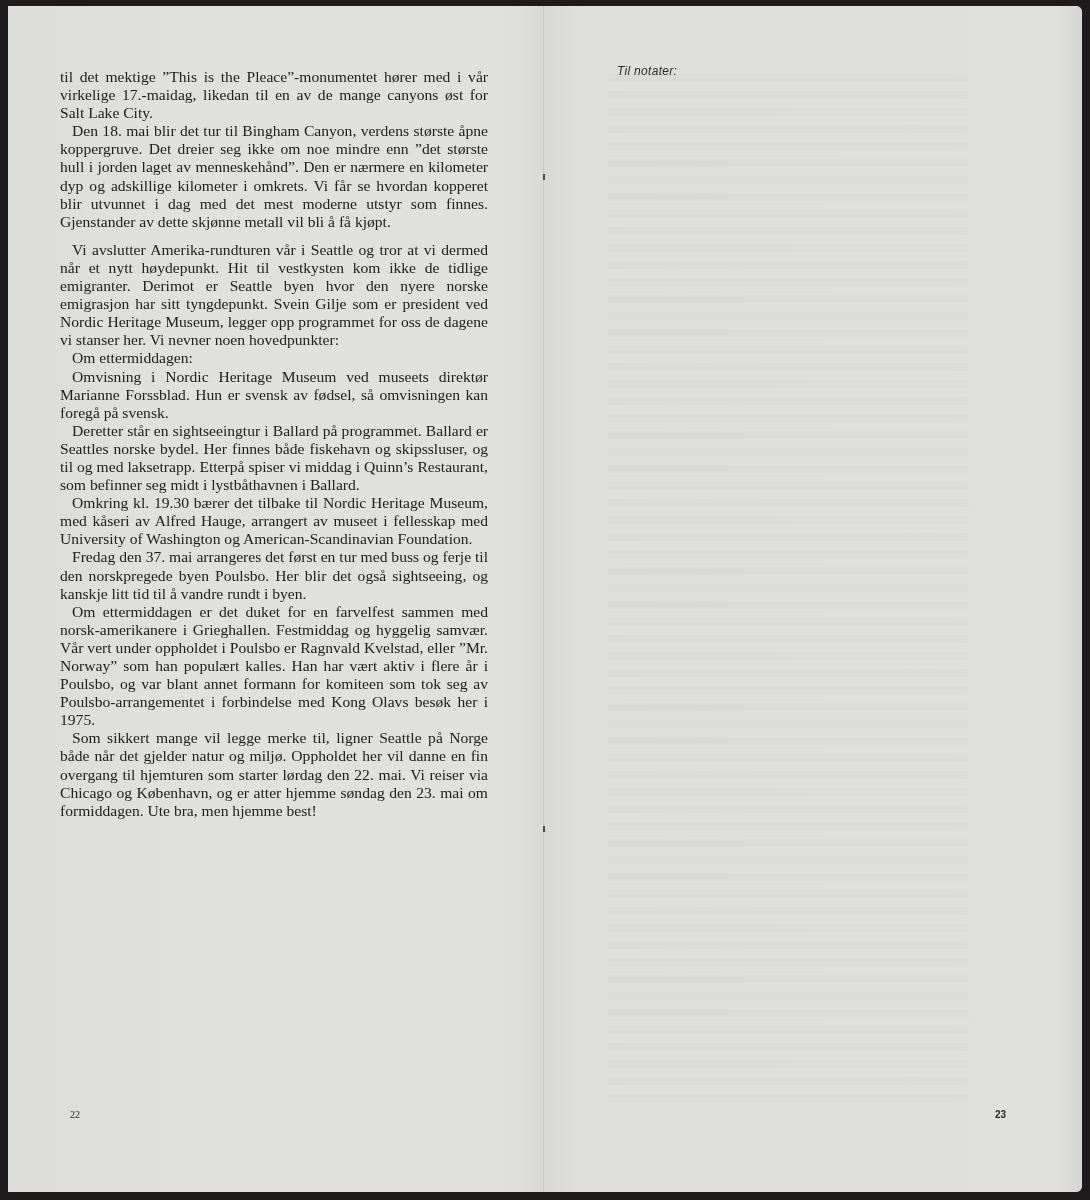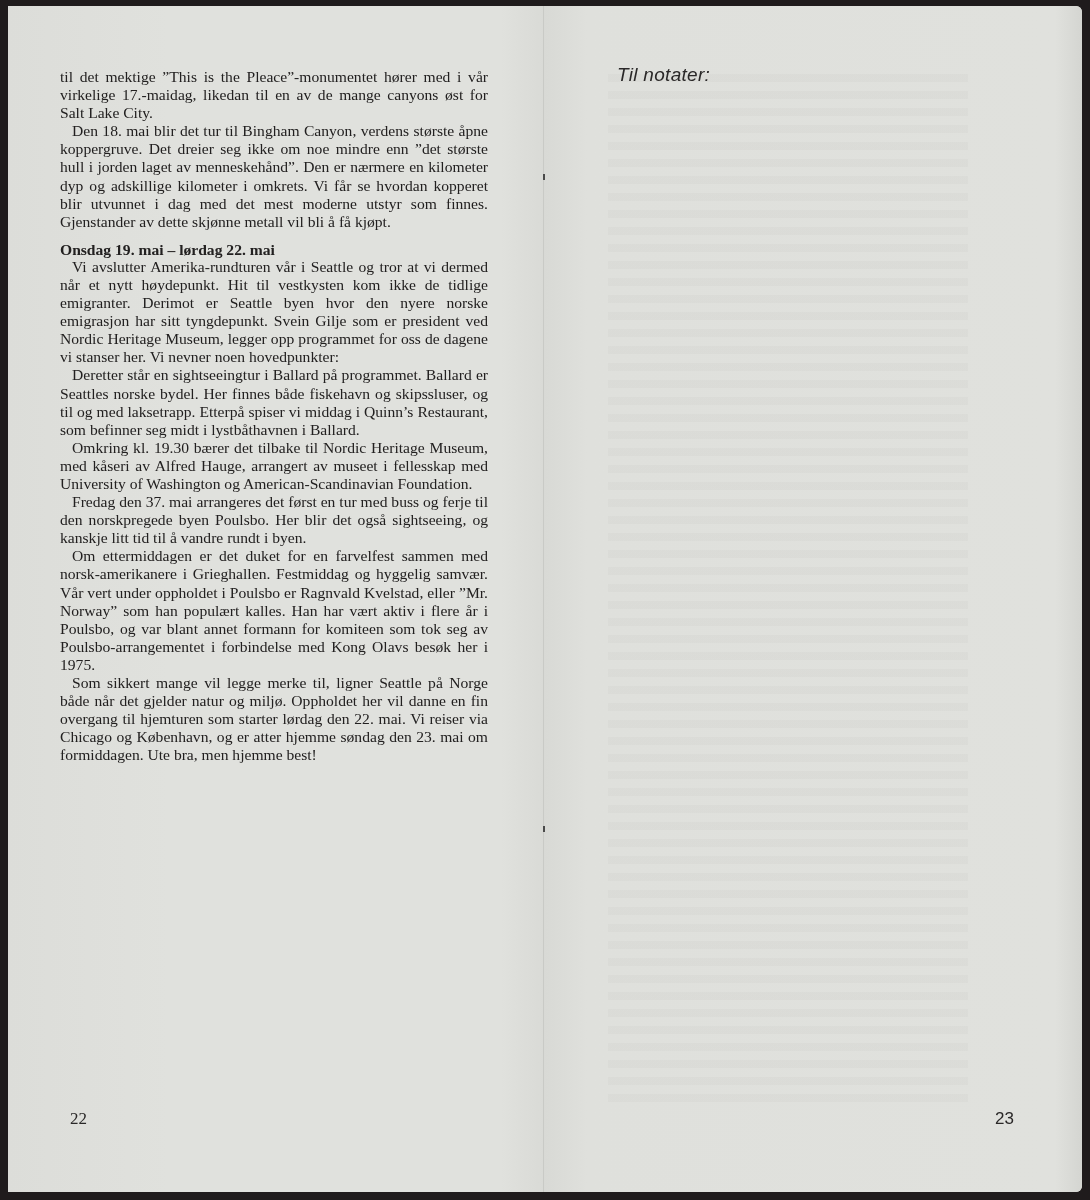--- a/index.html
+++ b/index.html
@@ -38,28 +38,28 @@
       text-align: justify;
     }
     .left-text p { margin: 0; text-indent: 12px; }
     .left-text p.noindent { text-indent: 0; }
     .section-gap { height: 10px; }
     .section-date, .section-title {
       margin: 0; font-weight: bold; font-size: 15.6px; line-height: 17px;
     }
     .page-num {
       position: absolute; top: 1103px;
-      font-size: 17px; color: #2a2828;
+      font-size: 10px; color: #2a2828;
     }
     .page-num.left { left: 62px; font-family: "Liberation Serif", serif; }
-    .page-num.right { left: 987px; font-family: "Liberation Sans", sans-serif; }
+    .page-num.right { left: 987px; font-family: "Liberation Sans", sans-serif; font-weight: bold; }
     .notes-heading {
       position: absolute; left: 609px; top: 58px;
       font-family: "Liberation Sans", sans-serif;
-      font-style: italic; font-size: 19px; color: #2a2828;
+      font-style: italic; font-size: 12px; color: #2a2828;
       letter-spacing: 0.3px;
     }
     .bleed {
       position: absolute; left: 600px; top: 62px; width: 360px; height: 1040px;
       background:
         repeating-linear-gradient(to bottom,
           rgba(190,190,186,0.0) 0px, rgba(190,190,186,0.0) 6px,
           rgba(200,200,196,0.35) 6px, rgba(200,200,196,0.35) 14px,
           rgba(190,190,186,0.0) 14px, rgba(190,190,186,0.0) 17px);
       opacity: 0.55;
@@ -67,22 +67,23 @@
   </style>
 </head>
 <body>
 
 <div class="spread">
   <div class="page-left">
     <div class="left-text">
       <p class="noindent">til det mektige ”This is the Pleace”-monumentet hører med i vår virkelige 17.-maidag, likedan til en av de mange canyons øst for Salt Lake City.</p>
       <p>Den 18. mai blir det tur til Bingham Canyon, verdens største åpne koppergruve. Det dreier seg ikke om noe mindre enn ”det største hull i jorden laget av menneskehånd”. Den er nærmere en kilometer dyp og adskillige kilometer i omkrets. Vi får se hvordan kopperet blir utvunnet i dag med det mest moderne utstyr som finnes. Gjenstander av dette skjønne metall vil bli å få kjøpt.</p>
       <div class="section-gap"></div>
-      <p class="section-date noindent">Onsdag 19. mai – lørdag 22. mai</p>
       <p>Vi avslutter Amerika-rundturen vår i Seattle og tror at vi dermed når et nytt høydepunkt. Hit til vestkysten kom ikke de tidlige emigranter. Derimot er Seattle byen hvor den nyere norske emigrasjon har sitt tyngdepunkt. Svein Gilje som er president ved Nordic Heritage Museum, legger opp programmet for oss de dagene vi stanser her. Vi nevner noen hovedpunkter:</p>
+      <p>Om ettermiddagen:</p>
+      <p>Omvisning i Nordic Heritage Museum ved museets direktør Marianne Forssblad. Hun er svensk av fødsel, så omvisningen kan foregå på svensk.</p>
       <p>Deretter står en sightseeingtur i Ballard på programmet. Ballard er Seattles norske bydel. Her finnes både fiskehavn og skipssluser, og til og med laksetrapp. Etterpå spiser vi middag i Quinn’s Restaurant, som befinner seg midt i lystbåthavnen i Ballard.</p>
       <p>Omkring kl. 19.30 bærer det tilbake til Nordic Heritage Museum, med kåseri av Alfred Hauge, arrangert av museet i fellesskap med University of Washington og American-Scandinavian Foundation.</p>
       <p>Fredag den 37. mai arrangeres det først en tur med buss og ferje til den norskpregede byen Poulsbo. Her blir det også sightseeing, og kanskje litt tid til å vandre rundt i byen.</p>
       <p>Om ettermiddagen er det duket for en farvelfest sammen med norsk-amerikanere i Grieghallen. Festmiddag og hyggelig samvær. Vår vert under oppholdet i Poulsbo er Ragnvald Kvelstad, eller ”Mr. Norway” som han populært kalles. Han har vært aktiv i flere år i Poulsbo, og var blant annet formann for komiteen som tok seg av Poulsbo-arrangementet i forbindelse med Kong Olavs besøk her i 1975.</p>
       <p>Som sikkert mange vil legge merke til, ligner Seattle på Norge både når det gjelder natur og miljø. Oppholdet her vil danne en fin overgang til hjemturen som starter lørdag den 22. mai. Vi reiser via Chicago og København, og er atter hjemme søndag den 23. mai om formiddagen. Ute bra, men hjemme best!</p>
     </div>
     <div class="page-num left">22</div>
   </div>
 
   <div class="page-right">

